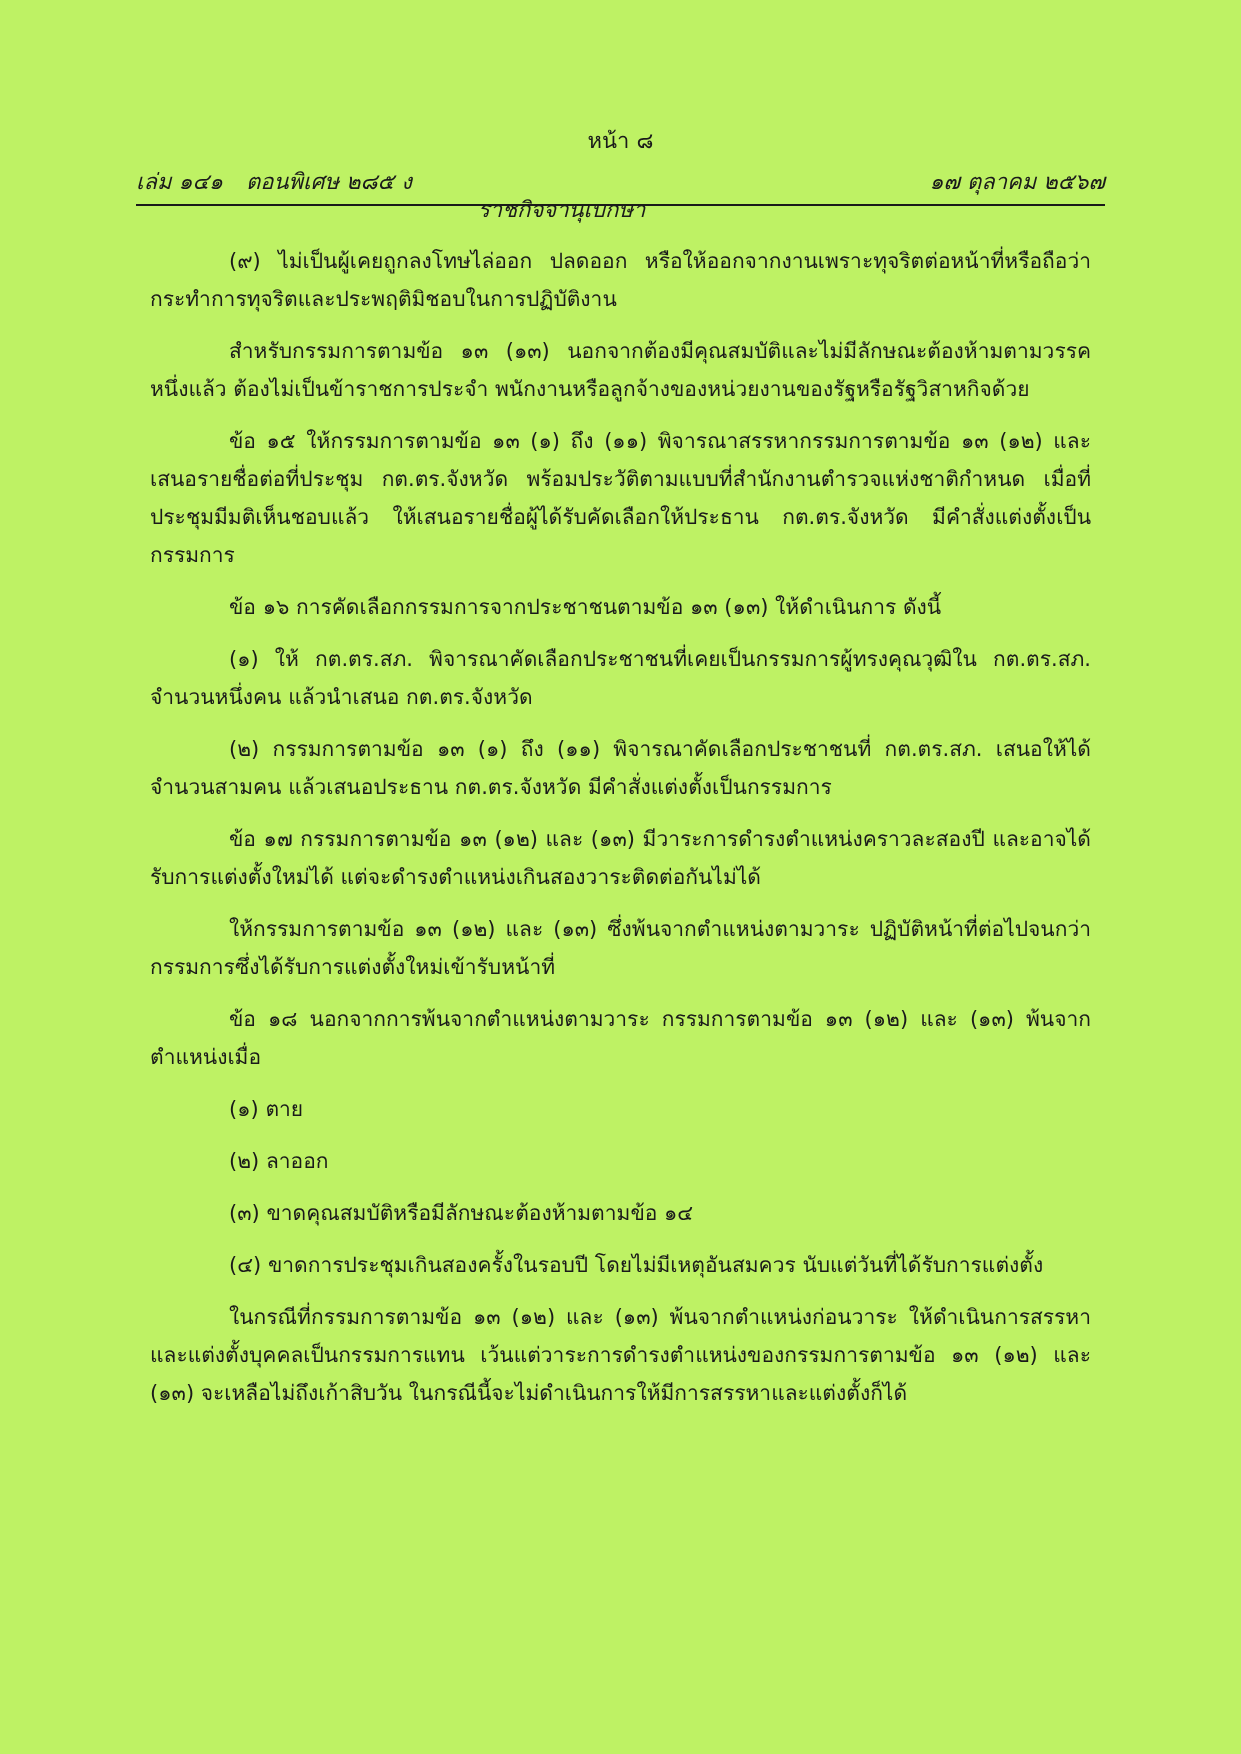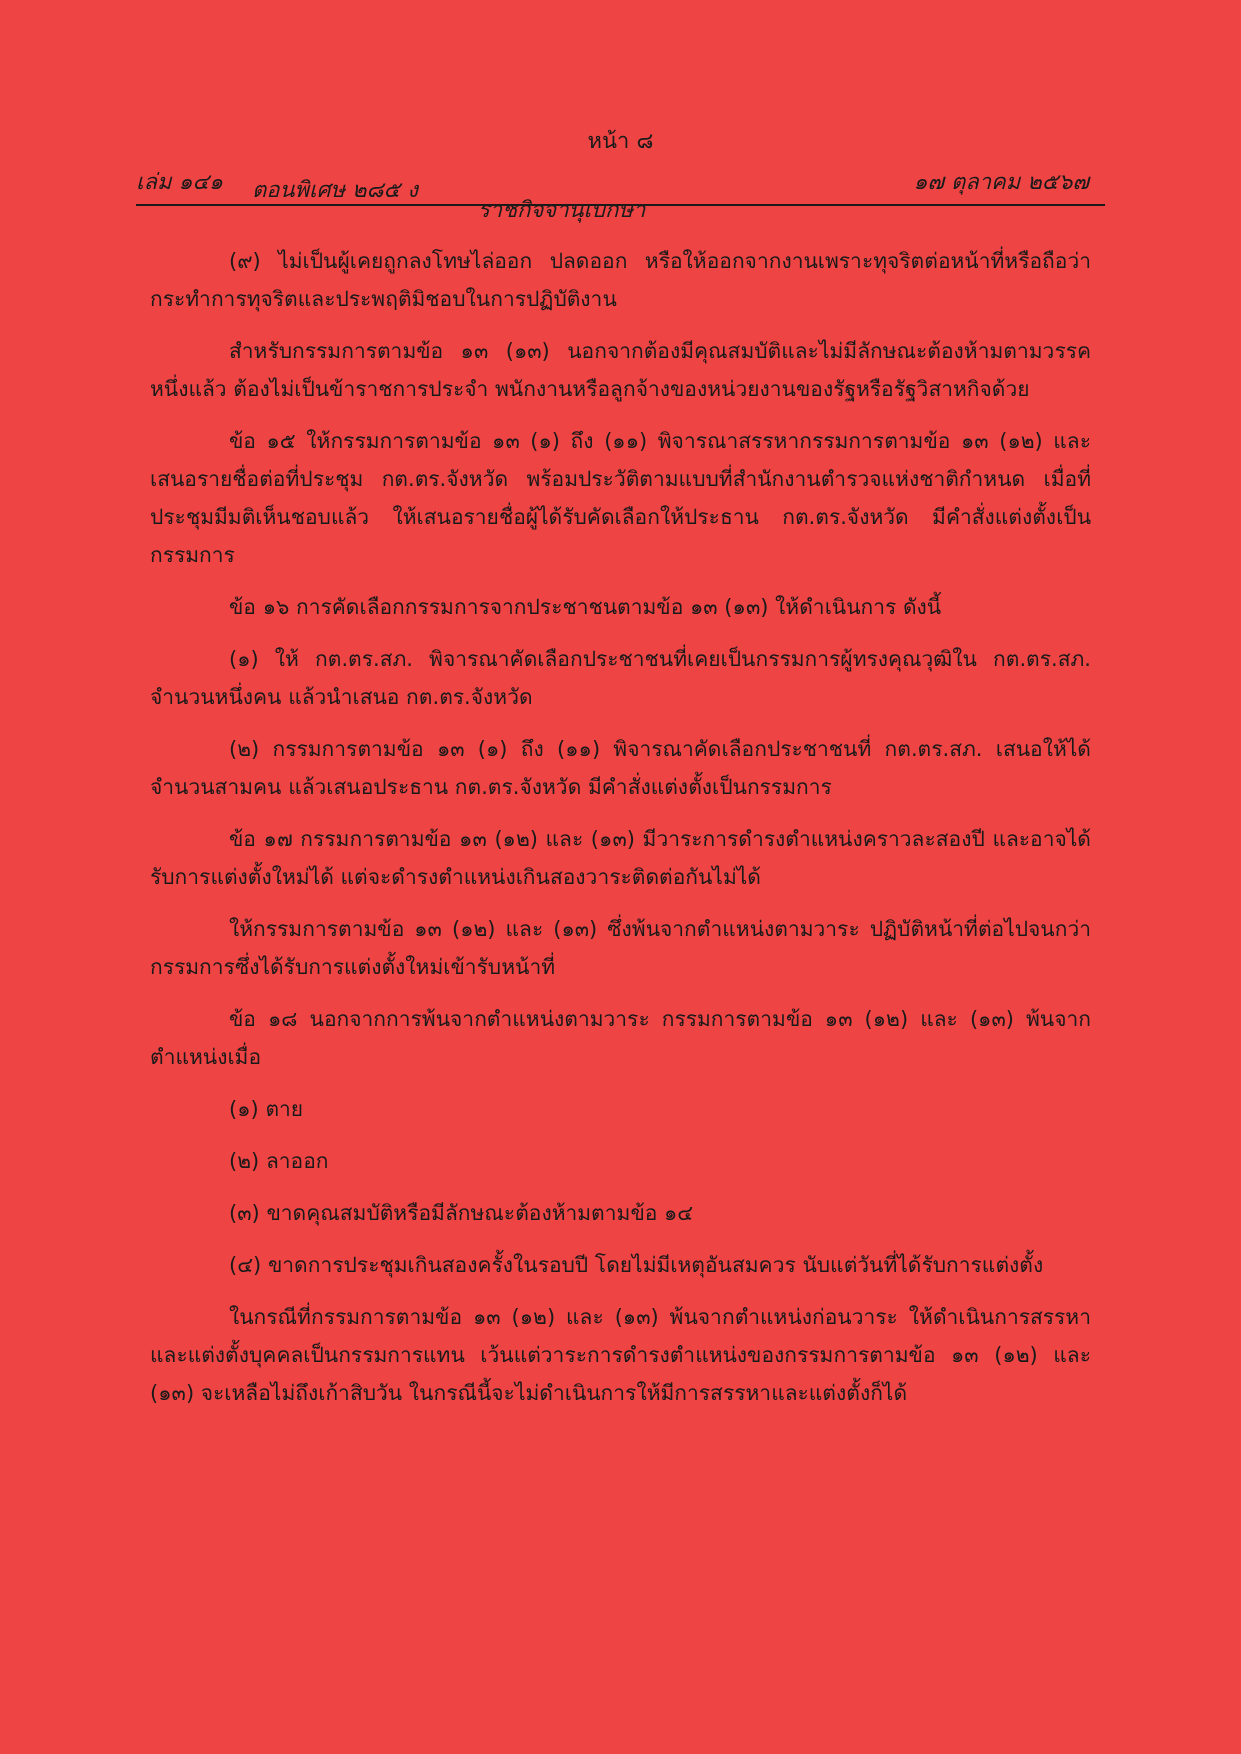--- a/index.html
+++ b/index.html
@@ -14,21 +14,21 @@
       overflow: hidden;
       font-family: "DejaVu Sans", "Liberation Sans", sans-serif;
       color: #1a1a1a;
     }
     .page {
       position: absolute;
       left: 0;
       top: 0;
       width: 1241px;
       height: 1754px;
-      background: #ef4444;
+      background: #bef264;
     }
     .page-number {
       position: absolute;
       top: 126px;
       left: 0;
       width: 1241px;
       text-align: center;
       font-size: 22px;
       line-height: 30px;
     }
@@ -80,23 +80,23 @@
   </style>
 </head>
 <body>
 
 <div class="page">
 
   <div class="page-number">หน้า ๘</div>
 
   <div class="running-header">
     <span class="hl" style="left:0;">เล่ม ๑๔๑</span>
-    <span class="hl" style="left:116px;margin-top:8px;">ตอนพิเศษ ๒๘๕ ง</span>
+    <span class="hl" style="left:110px;">ตอนพิเศษ ๒๘๕ ง</span>
     <span class="hl" style="left:342px;margin-top:28px;">ราชกิจจานุเบกษา</span>
-    <span class="hl" style="right:16px;">๑๗ ตุลาคม ๒๕๖๗</span>
+    <span class="hl" style="right:0;">๑๗ ตุลาคม ๒๕๖๗</span>
   </div>
 
   <div class="rule"></div>
 
   <div class="body-text">
     <p class="indent1">(๙) ไม่เป็นผู้เคยถูกลงโทษไล่ออก ปลดออก หรือให้ออกจากงานเพราะทุจริตต่อหน้าที่หรือถือว่ากระทำการทุจริตและประพฤติมิชอบในการปฏิบัติงาน</p>
     <p class="indent1">สำหรับกรรมการตามข้อ ๑๓ (๑๓) นอกจากต้องมีคุณสมบัติและไม่มีลักษณะต้องห้ามตามวรรคหนึ่งแล้ว ต้องไม่เป็นข้าราชการประจำ พนักงานหรือลูกจ้างของหน่วยงานของรัฐหรือรัฐวิสาหกิจด้วย</p>
     <p class="indent1">ข้อ ๑๕ ให้กรรมการตามข้อ ๑๓ (๑) ถึง (๑๑) พิจารณาสรรหากรรมการตามข้อ ๑๓ (๑๒) และเสนอรายชื่อต่อที่ประชุม กต.ตร.จังหวัด พร้อมประวัติตามแบบที่สำนักงานตำรวจแห่งชาติกำหนด เมื่อที่ประชุมมีมติเห็นชอบแล้ว ให้เสนอรายชื่อผู้ได้รับคัดเลือกให้ประธาน กต.ตร.จังหวัด มีคำสั่งแต่งตั้งเป็นกรรมการ</p>
     <p class="indent1">ข้อ ๑๖ การคัดเลือกกรรมการจากประชาชนตามข้อ ๑๓ (๑๓) ให้ดำเนินการ ดังนี้</p>
     <p class="indent1">(๑) ให้ กต.ตร.สภ. พิจารณาคัดเลือกประชาชนที่เคยเป็นกรรมการผู้ทรงคุณวุฒิใน กต.ตร.สภ. จำนวนหนึ่งคน แล้วนำเสนอ กต.ตร.จังหวัด</p>

